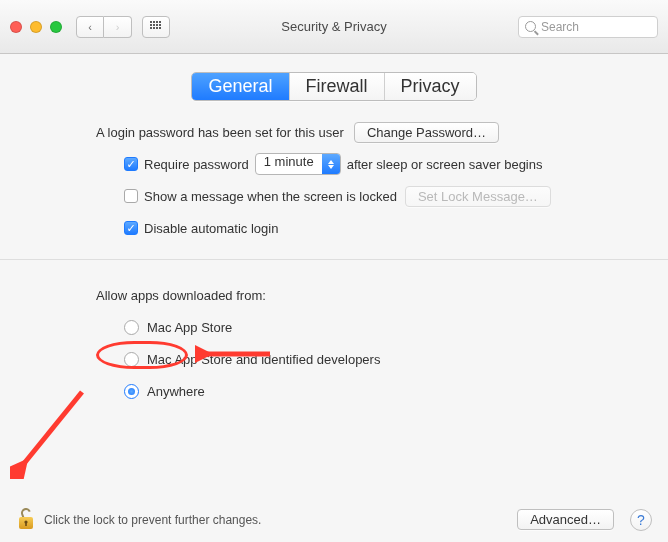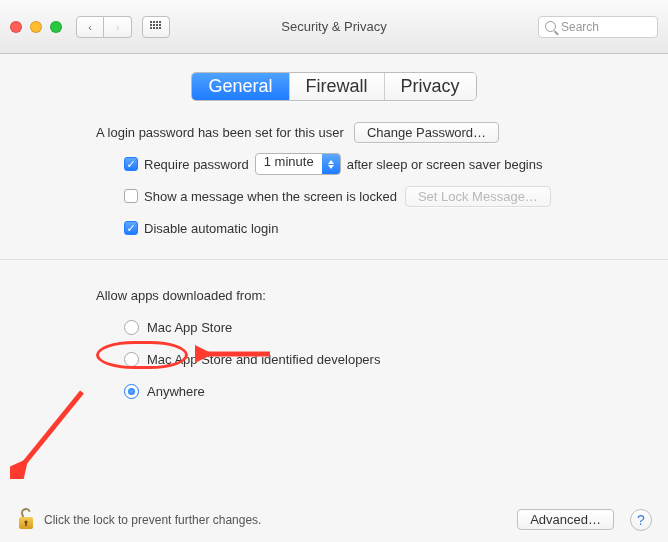--- a/index.html
+++ b/index.html
@@ -17,21 +17,21 @@
   .navbtn { width:28px; height:22px; background:linear-gradient(#ffffff,#f3f3f3); border:1px solid #bfbfbf; display:flex; align-items:center; justify-content:center; color:#6f6f6f; font-size:11px; }
   .navbtn.left { border-radius:4px 0 0 4px; }
   .navbtn.right { border-radius:0 4px 4px 0; border-left:none; color:#cfcfcf; }
 
   .gridbtn { margin-left:10px; width:28px; height:22px; background:linear-gradient(#ffffff,#f3f3f3); border:1px solid #bfbfbf; border-radius:4px; display:flex; align-items:center; justify-content:center; }
   .grid-icon { width:12px; height:12px; display:grid; grid-template-columns:repeat(4,2px); grid-template-rows:repeat(3,2px); gap:1px; }
   .grid-icon span { background:#5a5a5a; }
 
   .wtitle { position:absolute; left:0; right:0; text-align:center; font-size:13px; color:#4a4a4a; pointer-events:none; }
 
-  .search { margin-left:auto; width:120px; height:22px; background:#fff; border:1px solid #cfcfcf; border-radius:4px; display:flex; align-items:center; padding:0 6px; color:#9a9a9a; font-size:12px; gap:5px; }
+  .search { margin-left:auto; width:140px; height:22px; background:#fff; border:1px solid #cfcfcf; border-radius:4px; display:flex; align-items:center; padding:0 6px; color:#9a9a9a; font-size:12px; gap:5px; }
   .mag { width:11px; height:11px; border:1.5px solid #9a9a9a; border-radius:50%; position:relative; }
   .mag::after { content:""; position:absolute; width:5px; height:1.5px; background:#9a9a9a; bottom:-2px; right:-4px; transform:rotate(45deg); }
 
   
   .pane { background:#f6f6f6; padding:18px 16px 0 16px; height:calc(100% - 54px - 46px); position:relative; }
   .tabs { display:flex; justify-content:center; margin-bottom:18px; }
   .tabseg { display:flex; border:1px solid #bdbdbd; border-radius:5px; overflow:hidden; box-shadow:0 1px 0 rgba(255,255,255,.6); }
   .tab { padding:3px 16px; font-size:18px; background:linear-gradient(#ffffff,#f4f4f4); color:#333; border-right:1px solid #cfcfcf; }
   .tab:last-child { border-right:none; }
   .tab.active { background:linear-gradient(#4ea2ff,#1f7bff); color:#fff; }

